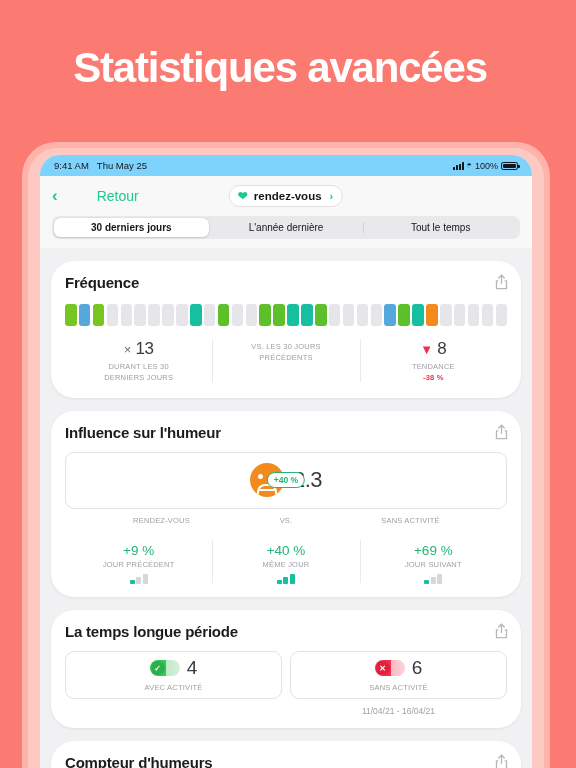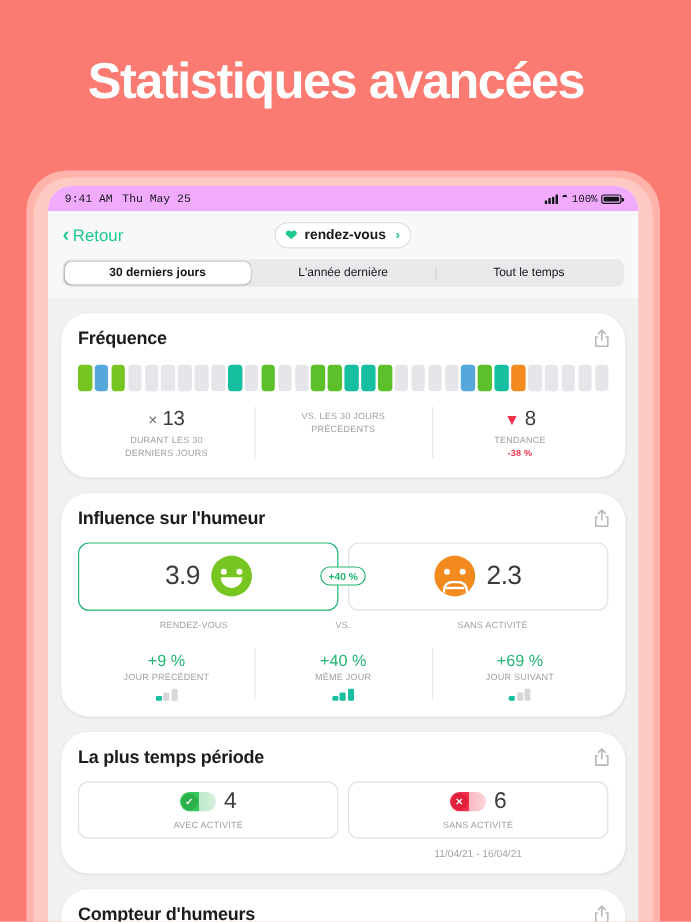--- a/index.html
+++ b/index.html
@@ -34,24 +34,24 @@
   .screen {
     position: absolute; left: 40px; top: 155px;
     width: 492px; height: 687px;
     background: #F1F1F4;
     border-radius: 20px 20px 0 0;
     overflow: hidden;
   }
 
   
   .statusbar {
-    height: 21px; background: #f0abfc;
+    height: 21px; background: #7dd3fc;
     display: flex; align-items: center;
     padding: 0 14px 0 14px;
-    font-size: 9.5px; color: #15161a; font-weight: 500; font-family: Liberation Mono, monospace;
+    font-size: 9.5px; color: #15161a; font-weight: 500;
   }
   .sb-left { display: flex; gap: 8px; }
   .sb-spacer { flex: 1; }
   .sb-right { display: flex; align-items: center; gap: 3px; font-size: 9px; }
   .sig-bars { display: flex; align-items: flex-end; gap: 1px; height: 8px; }
   .sig-bars i { display: block; width: 2px; background: #15161a; border-radius: .5px; }
   .sig-bars i:nth-child(1){height:3px} .sig-bars i:nth-child(2){height:4.5px}
   .sig-bars i:nth-child(3){height:6px} .sig-bars i:nth-child(4){height:7.5px}
   .wifi-ico { font-size: 9px; line-height: 1; }
   .batt {
@@ -65,21 +65,21 @@
   .batt i { display:block; height:100%; background:#15161a; border-radius:1px; }
 
   
   .navbar {
     background: #F8F8F9; height: 40px;
     display: flex; align-items: center; padding: 0 12px;
     position: relative;
   }
   .back-btn { display: flex; align-items: center; gap: 3px; color: #1EC98E; cursor: pointer; }
   .back-chevron { font-size: 17px; font-weight: 600; line-height: 1; margin-top:-2px;}
-  .back-label { font-size: 14px; }
+  .back-label { font-size: 14px; margin-left: 36px; }
   .nav-pill {
     position: absolute; left: 50%; transform: translateX(-50%);
     display: flex; align-items: center; gap: 6px;
     background: #ffffff; border: 1px solid #E0E0E4;
     border-radius: 13px; padding: 4px 9px 4px 8px;
     font-size: 11.5px; font-weight: bold; color: #15161a;
   }
   .heart-ico { color: #1EC98E; font-size: 12px; line-height: 1; }
   .pill-chevron { color: #1EC98E; font-size: 11px; font-weight: 600; margin-left: 2px; }
 
@@ -319,28 +319,20 @@
 
     <div class="card">
       <div class="card-title">Influence sur l'humeur</div>
       <svg class="share-ico" viewBox="0 0 14 17" fill="none" stroke="currentColor" stroke-width="1.4">
         <path d="M7 1.2 V10" stroke-linecap="round"></path>
         <path d="M4 4.2 L7 1.2 L10 4.2" stroke-linecap="round" stroke-linejoin="round"></path>
         <path d="M3 7.2 H1.6 V15.6 H12.4 V7.2 H11" stroke-linecap="round" stroke-linejoin="round"></path>
       </svg>
 
       <div class="mood-row">
-        <div class="mood-box hl">
-          <span class="mood-val">3.9</span>
-          <span class="face good">
-            <i class="eye l"></i>
-              <i class="eye r"></i>
-              <i class="mouth"></i>
-          </span>
-        </div>
         <div class="delta-badge">+40 %</div>
         <div class="mood-box">
           <span class="face bad">
             <i class="eye l"></i>
               <i class="eye r"></i>
               <i class="mouth"></i>
           </span>
           <span class="mood-val">2.3</span>
         </div>
       </div>
@@ -376,21 +368,21 @@
           <div class="sigbars3">
               <b style="background: rgb(22, 191, 160);"></b>
               <b style="background: rgb(214, 214, 219);"></b>
               <b style="background: rgb(214, 214, 219);"></b>
             </div>
         </div>
       </div>
     </div>
 
     <div class="card">
-      <div class="card-title">La plus temps période</div>
+      <div class="card-title">La temps longue période</div>
       <svg class="share-ico" viewBox="0 0 14 17" fill="none" stroke="currentColor" stroke-width="1.4">
         <path d="M7 1.2 V10" stroke-linecap="round"></path>
         <path d="M4 4.2 L7 1.2 L10 4.2" stroke-linecap="round" stroke-linejoin="round"></path>
         <path d="M3 7.2 H1.6 V15.6 H12.4 V7.2 H11" stroke-linecap="round" stroke-linejoin="round"></path>
       </svg>
 
       <div class="streak-row">
         <div class="streak-box">
           <div class="streak-inner">
             <div class="streak-top">

